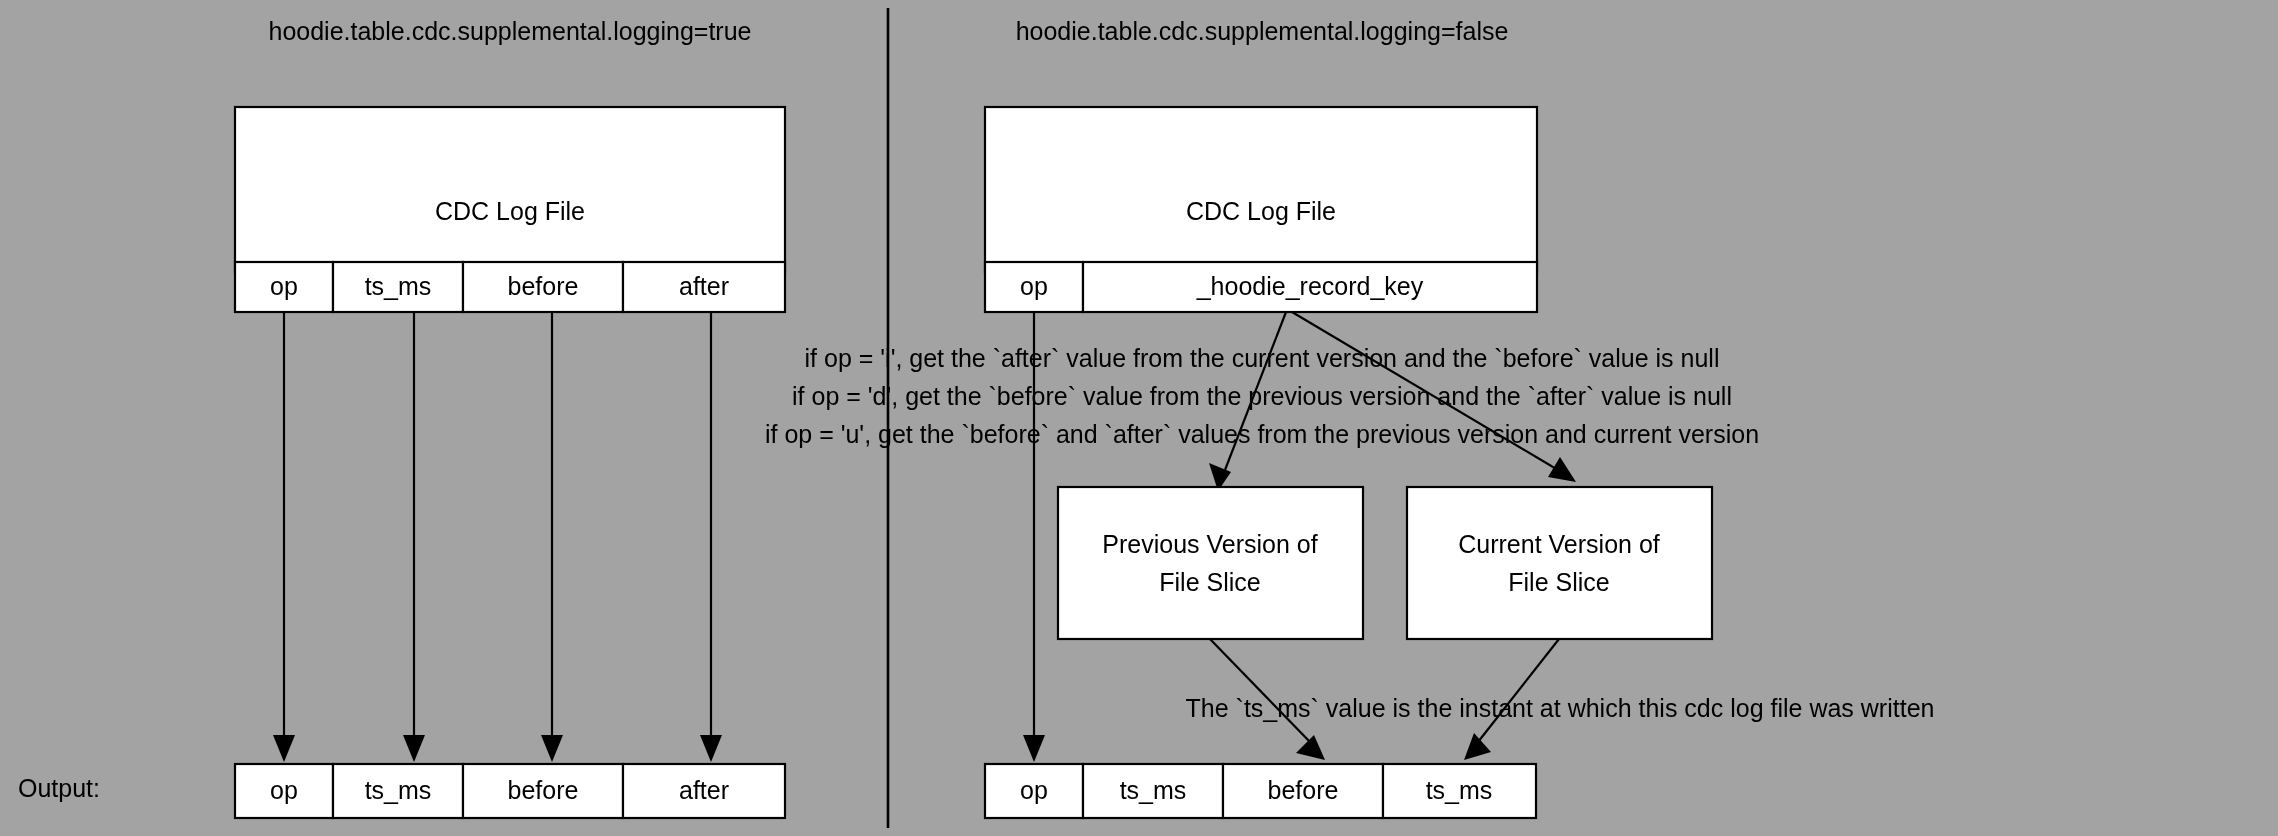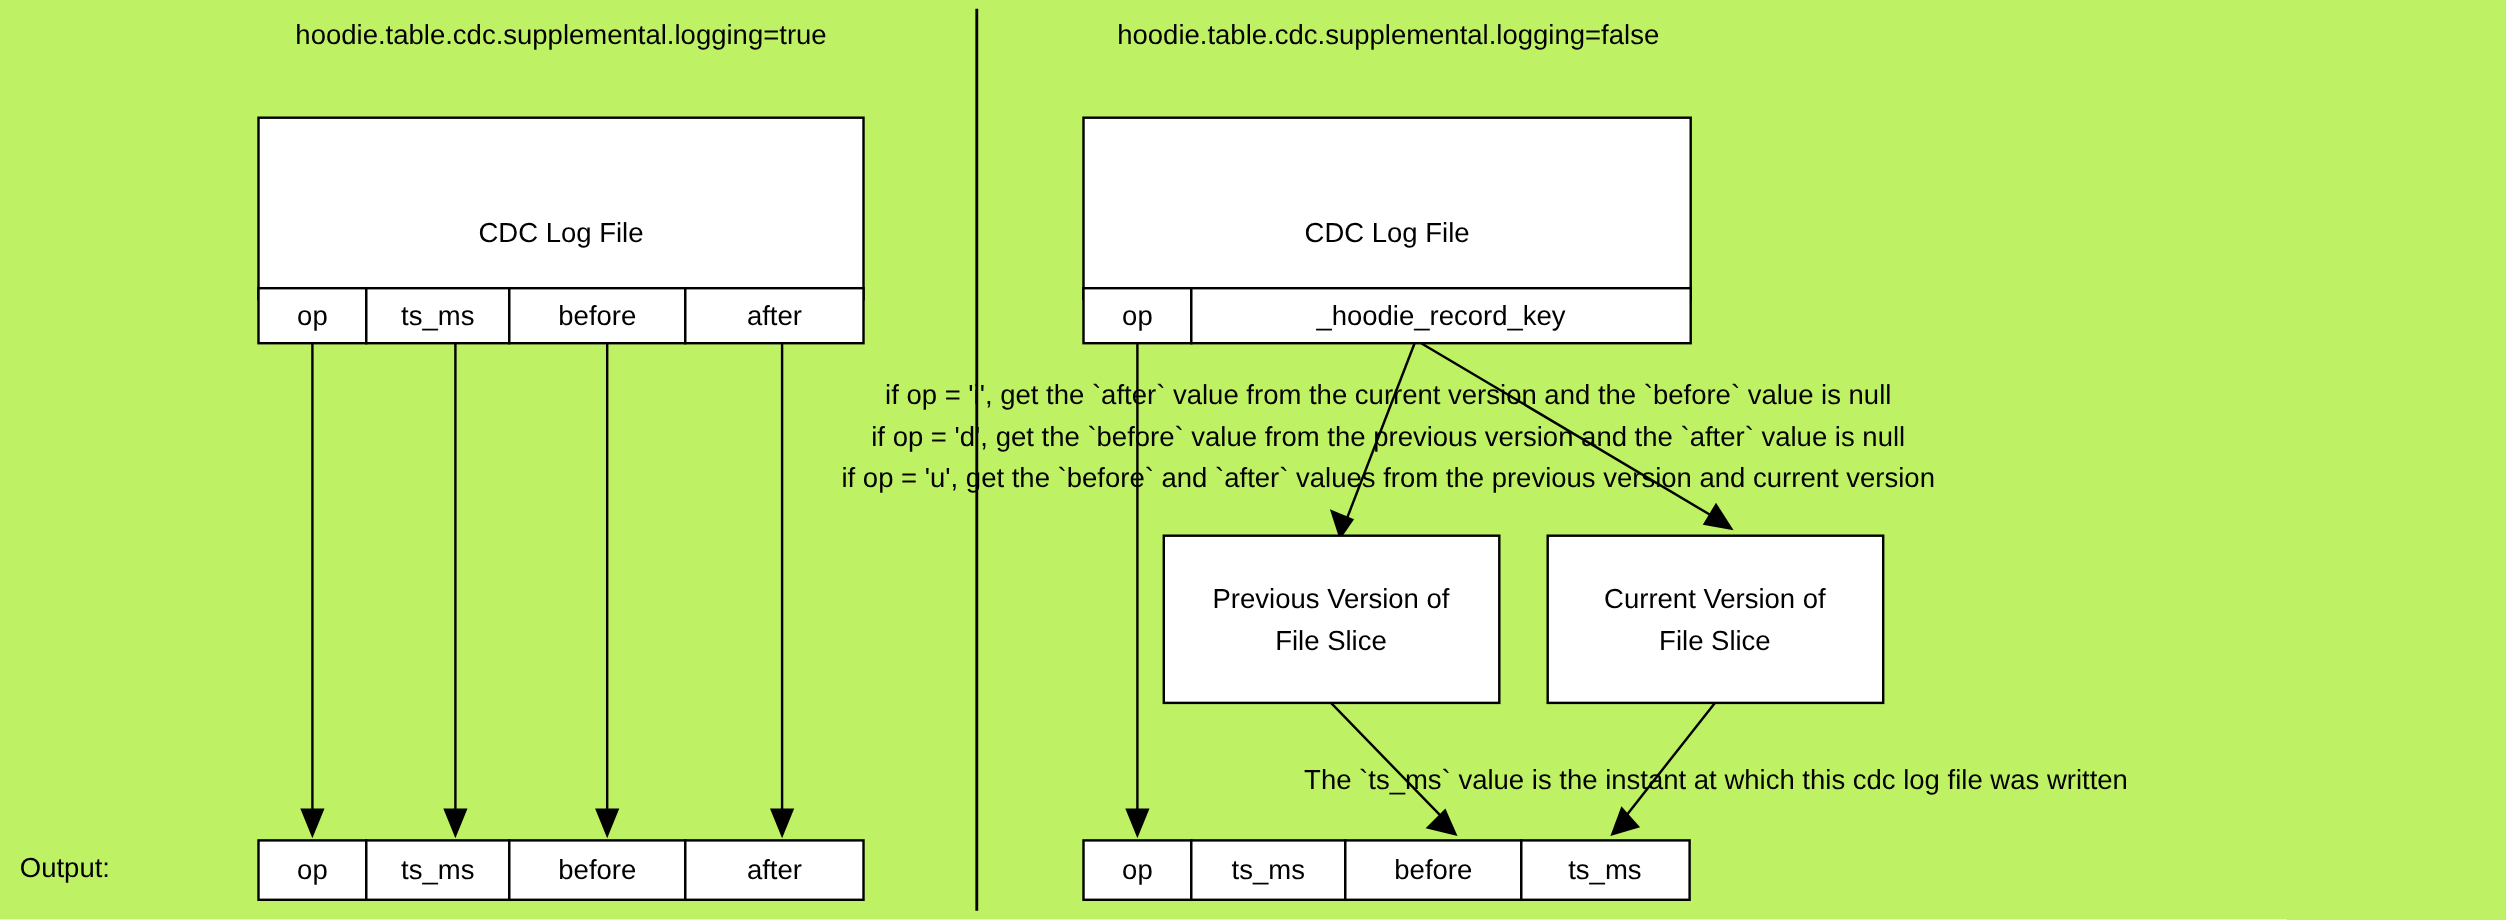--- a/index.html
+++ b/index.html
@@ -11,21 +11,21 @@
     width: 2278px;
     height: 836px;
     overflow: hidden;
     font-family: "Liberation Sans", sans-serif;
     color: #000000;
   }
   #diagram-root {
     position: relative;
     width: 2278px;
     height: 836px;
-    background: #bef264;
+    background: #a3a3a3;
   }
   svg#diagram-svg {
     display: block;
     width: 2278px;
     height: 836px;
   }
   .box-shape {
     fill: #ffffff;
     stroke: #000000;
     stroke-width: 2.2;

